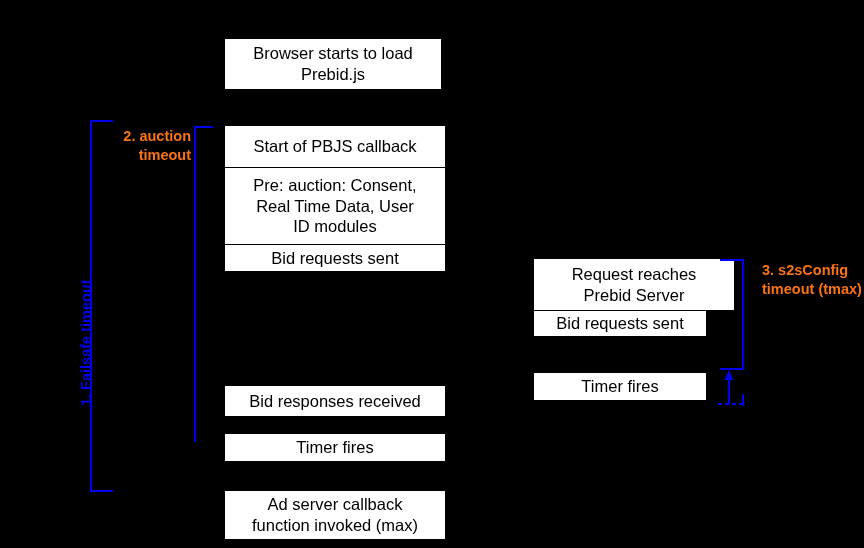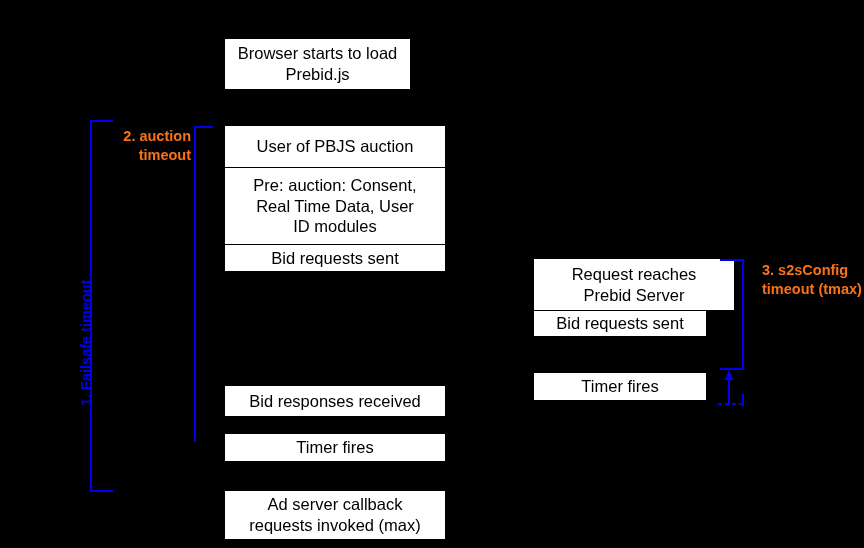--- a/index.html
+++ b/index.html
@@ -64,37 +64,37 @@
     transform: rotate(-90deg);
     white-space: nowrap;
   }
   .arrow-svg { position: absolute; }
 </style>
 </head>
 <body>
 
 <div id="canvas">
 
-  <div class="box" style="left:225px; top:39px; width:185px; height:50px;">Browser starts to load
+  <div class="box" style="left:225px; top:39px; width:216px; height:50px;">Browser starts to load
 Prebid.js</div>
 
-  <div class="box" style="left:225px; top:126px; width:220px; height:41px;">User of PBJS auction</div>
+  <div class="box" style="left:225px; top:126px; width:220px; height:41px;">Start of PBJS callback</div>
 
   <div class="box divider-top" style="left:225px; top:167px; width:220px; height:77px;text-align:center;">Pre: auction: Consent,
 Real Time Data, User
 ID modules</div>
 
   <div class="box divider-top" style="left:225px; top:244px; width:220px; height:27px;">Bid requests sent</div>
 
   <div class="box" style="left:225px; top:386px; width:220px; height:30px;">Bid responses received</div>
 
   <div class="box" style="left:225px; top:434px; width:220px; height:27px;">Timer fires</div>
 
   <div class="box" style="left:225px; top:491px; width:220px; height:48px;">Ad server callback
-requests invoked (max)</div>
+function invoked (max)</div>
 
   <div class="box" style="left:534px; top:259px; width:200px; height:51px;">Request reaches
 Prebid Server</div>
 
   <div class="box divider-top" style="left:534px; top:310px; width:172px; height:26px;">Bid requests sent</div>
 
   <div class="box" style="left:534px; top:373px; width:172px; height:27px;">Timer fires</div>
 
   <div class="vline" style="left:90px; top:120px; height:372px;"></div>
   <div class="hline" style="left:90px; top:120px; width:23px;"></div>

